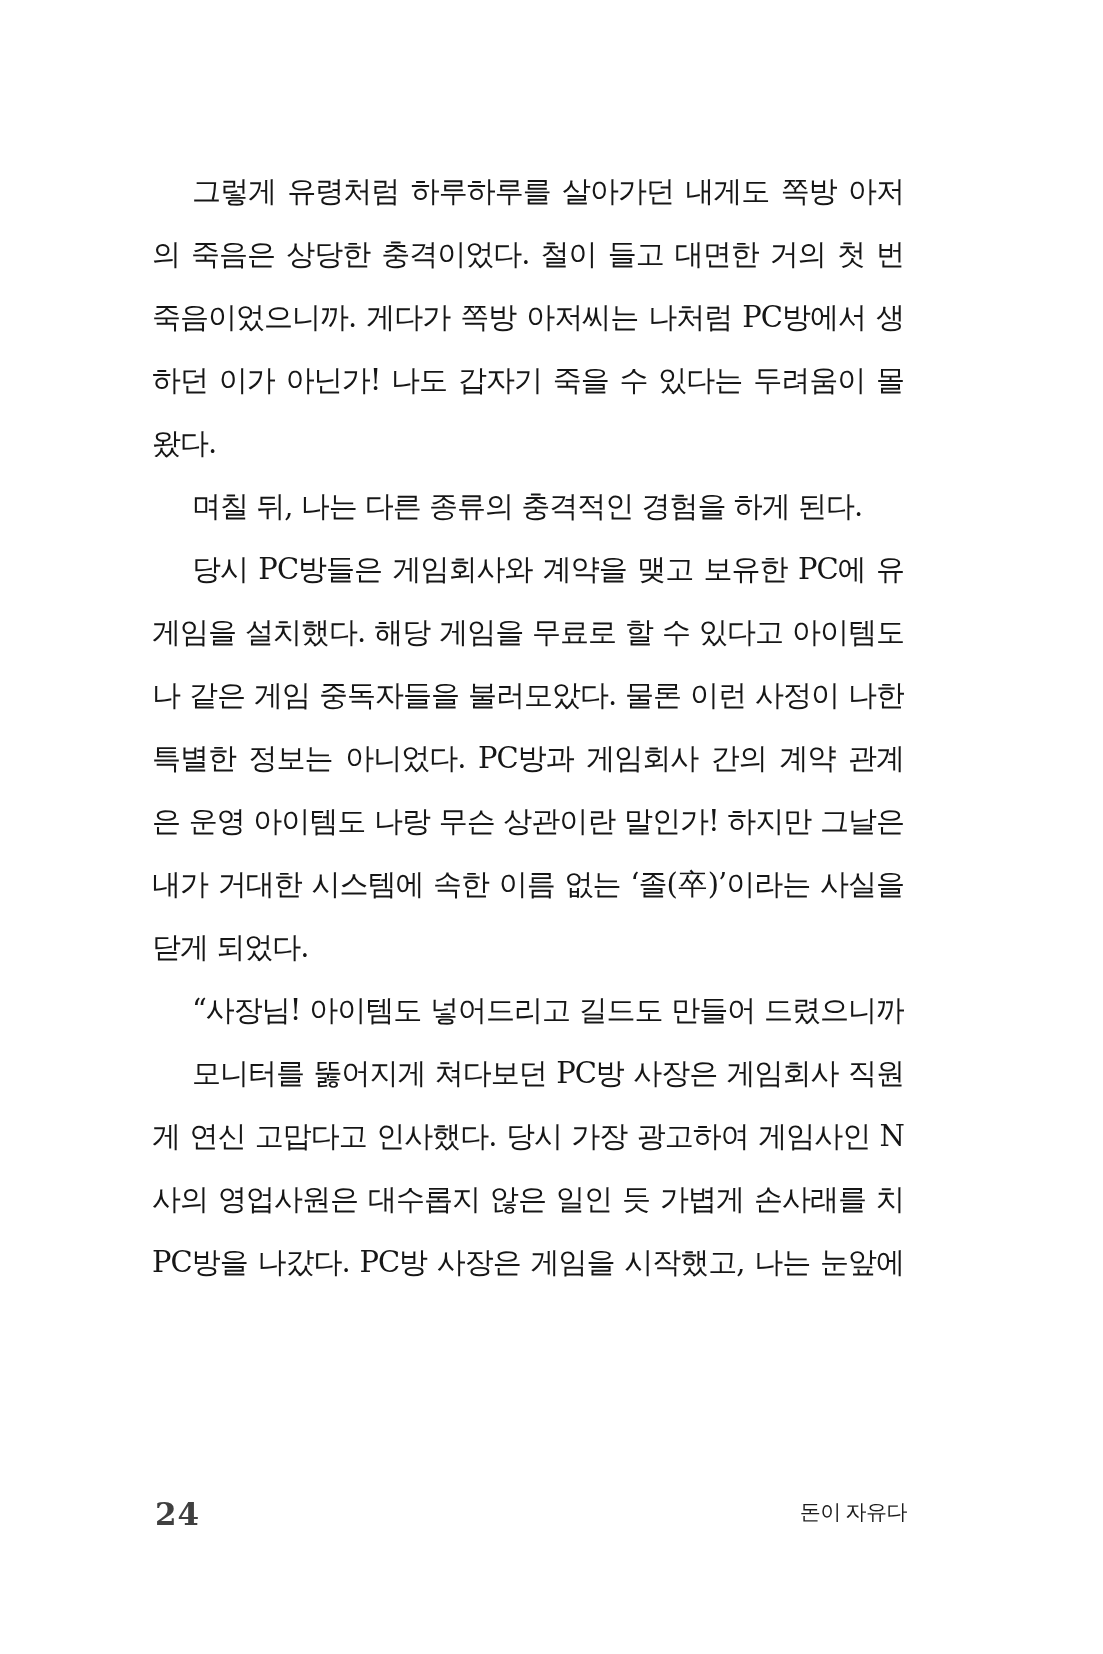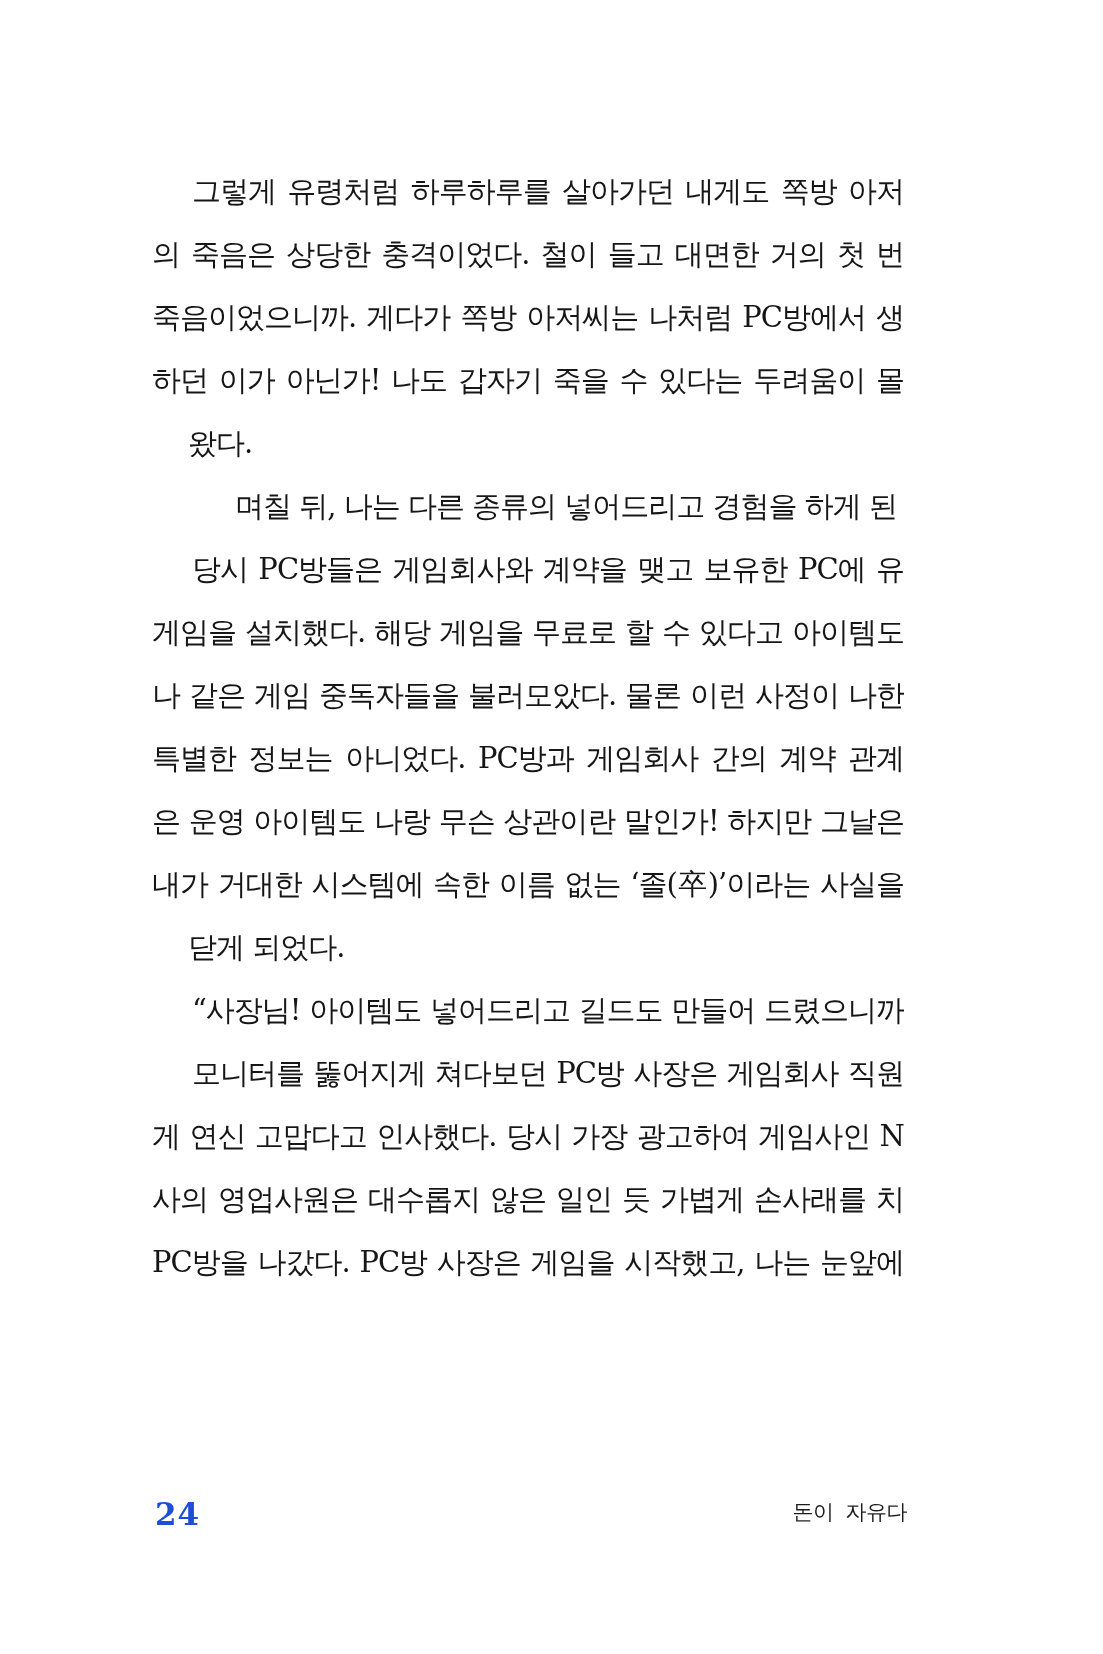--- a/index.html
+++ b/index.html
@@ -24,56 +24,55 @@
     height: 63px;
     overflow: hidden;
     color: #161616;
     text-align: justify;
     text-align-last: justify;
     -moz-text-align-last: justify;
   }
   .line.last {
     text-align: center;
     text-align-last: left;
-    margin-left: 36px;
     -moz-text-align-last: left;
   }
   .line.indent { padding-left: 40px; }
   .footer-page-number {
     position: absolute;
     left: 155px;
     top: 1496px;
     font-family: "DejaVu Serif", serif;
     font-weight: bold;
     font-size: 31px;
     letter-spacing: 1px;
-    color: #1d4ed8;
+    color: #404040;
   }
   .footer-running-title {
     position: absolute;
     right: 196px;
     top: 1498px;
-    font-family: Liberation Mono, monospace;
+    font-family: Liberation Serif, serif;
     font-size: 21px;
     letter-spacing: -0.5px;
     color: #1c1c1c;
   }
 </style>
 </head>
 <body>
 
 <div class="page">
 
   <div class="text-block">
     <div class="line indent">그렇게 유령처럼 하루하루를 살아가던 내게도 쪽방 아저씨</div>
     <div class="line">의 죽음은 상당한 충격이었다. 철이 들고 대면한 거의 첫 번째</div>
     <div class="line">죽음이었으니까. 게다가 쪽방 아저씨는 나처럼 PC방에서 생활</div>
     <div class="line">하던 이가 아닌가! 나도 갑자기 죽을 수 있다는 두려움이 몰려</div>
     <div class="line last">왔다.</div>
-    <div class="line indent last">며칠 뒤, 나는 다른 종류의 넣어드리고 경험을 하게 된다.</div>
+    <div class="line indent last">며칠 뒤, 나는 다른 종류의 충격적인 경험을 하게 된다.</div>
     <div class="line indent">당시 PC방들은 게임회사와 계약을 맺고 보유한 PC에 유료</div>
     <div class="line">게임을 설치했다. 해당 게임을 무료로 할 수 있다고 아이템도</div>
     <div class="line">나 같은 게임 중독자들을 불러모았다. 물론 이런 사정이 나한테</div>
     <div class="line">특별한 정보는 아니었다. PC방과 게임회사 간의 계약 관계 혹</div>
     <div class="line">은 운영 아이템도 나랑 무슨 상관이란 말인가! 하지만 그날은</div>
     <div class="line">내가 거대한 시스템에 속한 이름 없는 ‘졸(卒)’이라는 사실을 깨</div>
     <div class="line last">닫게 되었다.</div>
     <div class="line indent">“사장님! 아이템도 넣어드리고 길드도 만들어 드렸으니까</div>
     <div class="line indent">모니터를 뚫어지게 쳐다보던 PC방 사장은 게임회사 직원에</div>
     <div class="line">게 연신 고맙다고 인사했다. 당시 가장 광고하여 게임사인 N</div>

